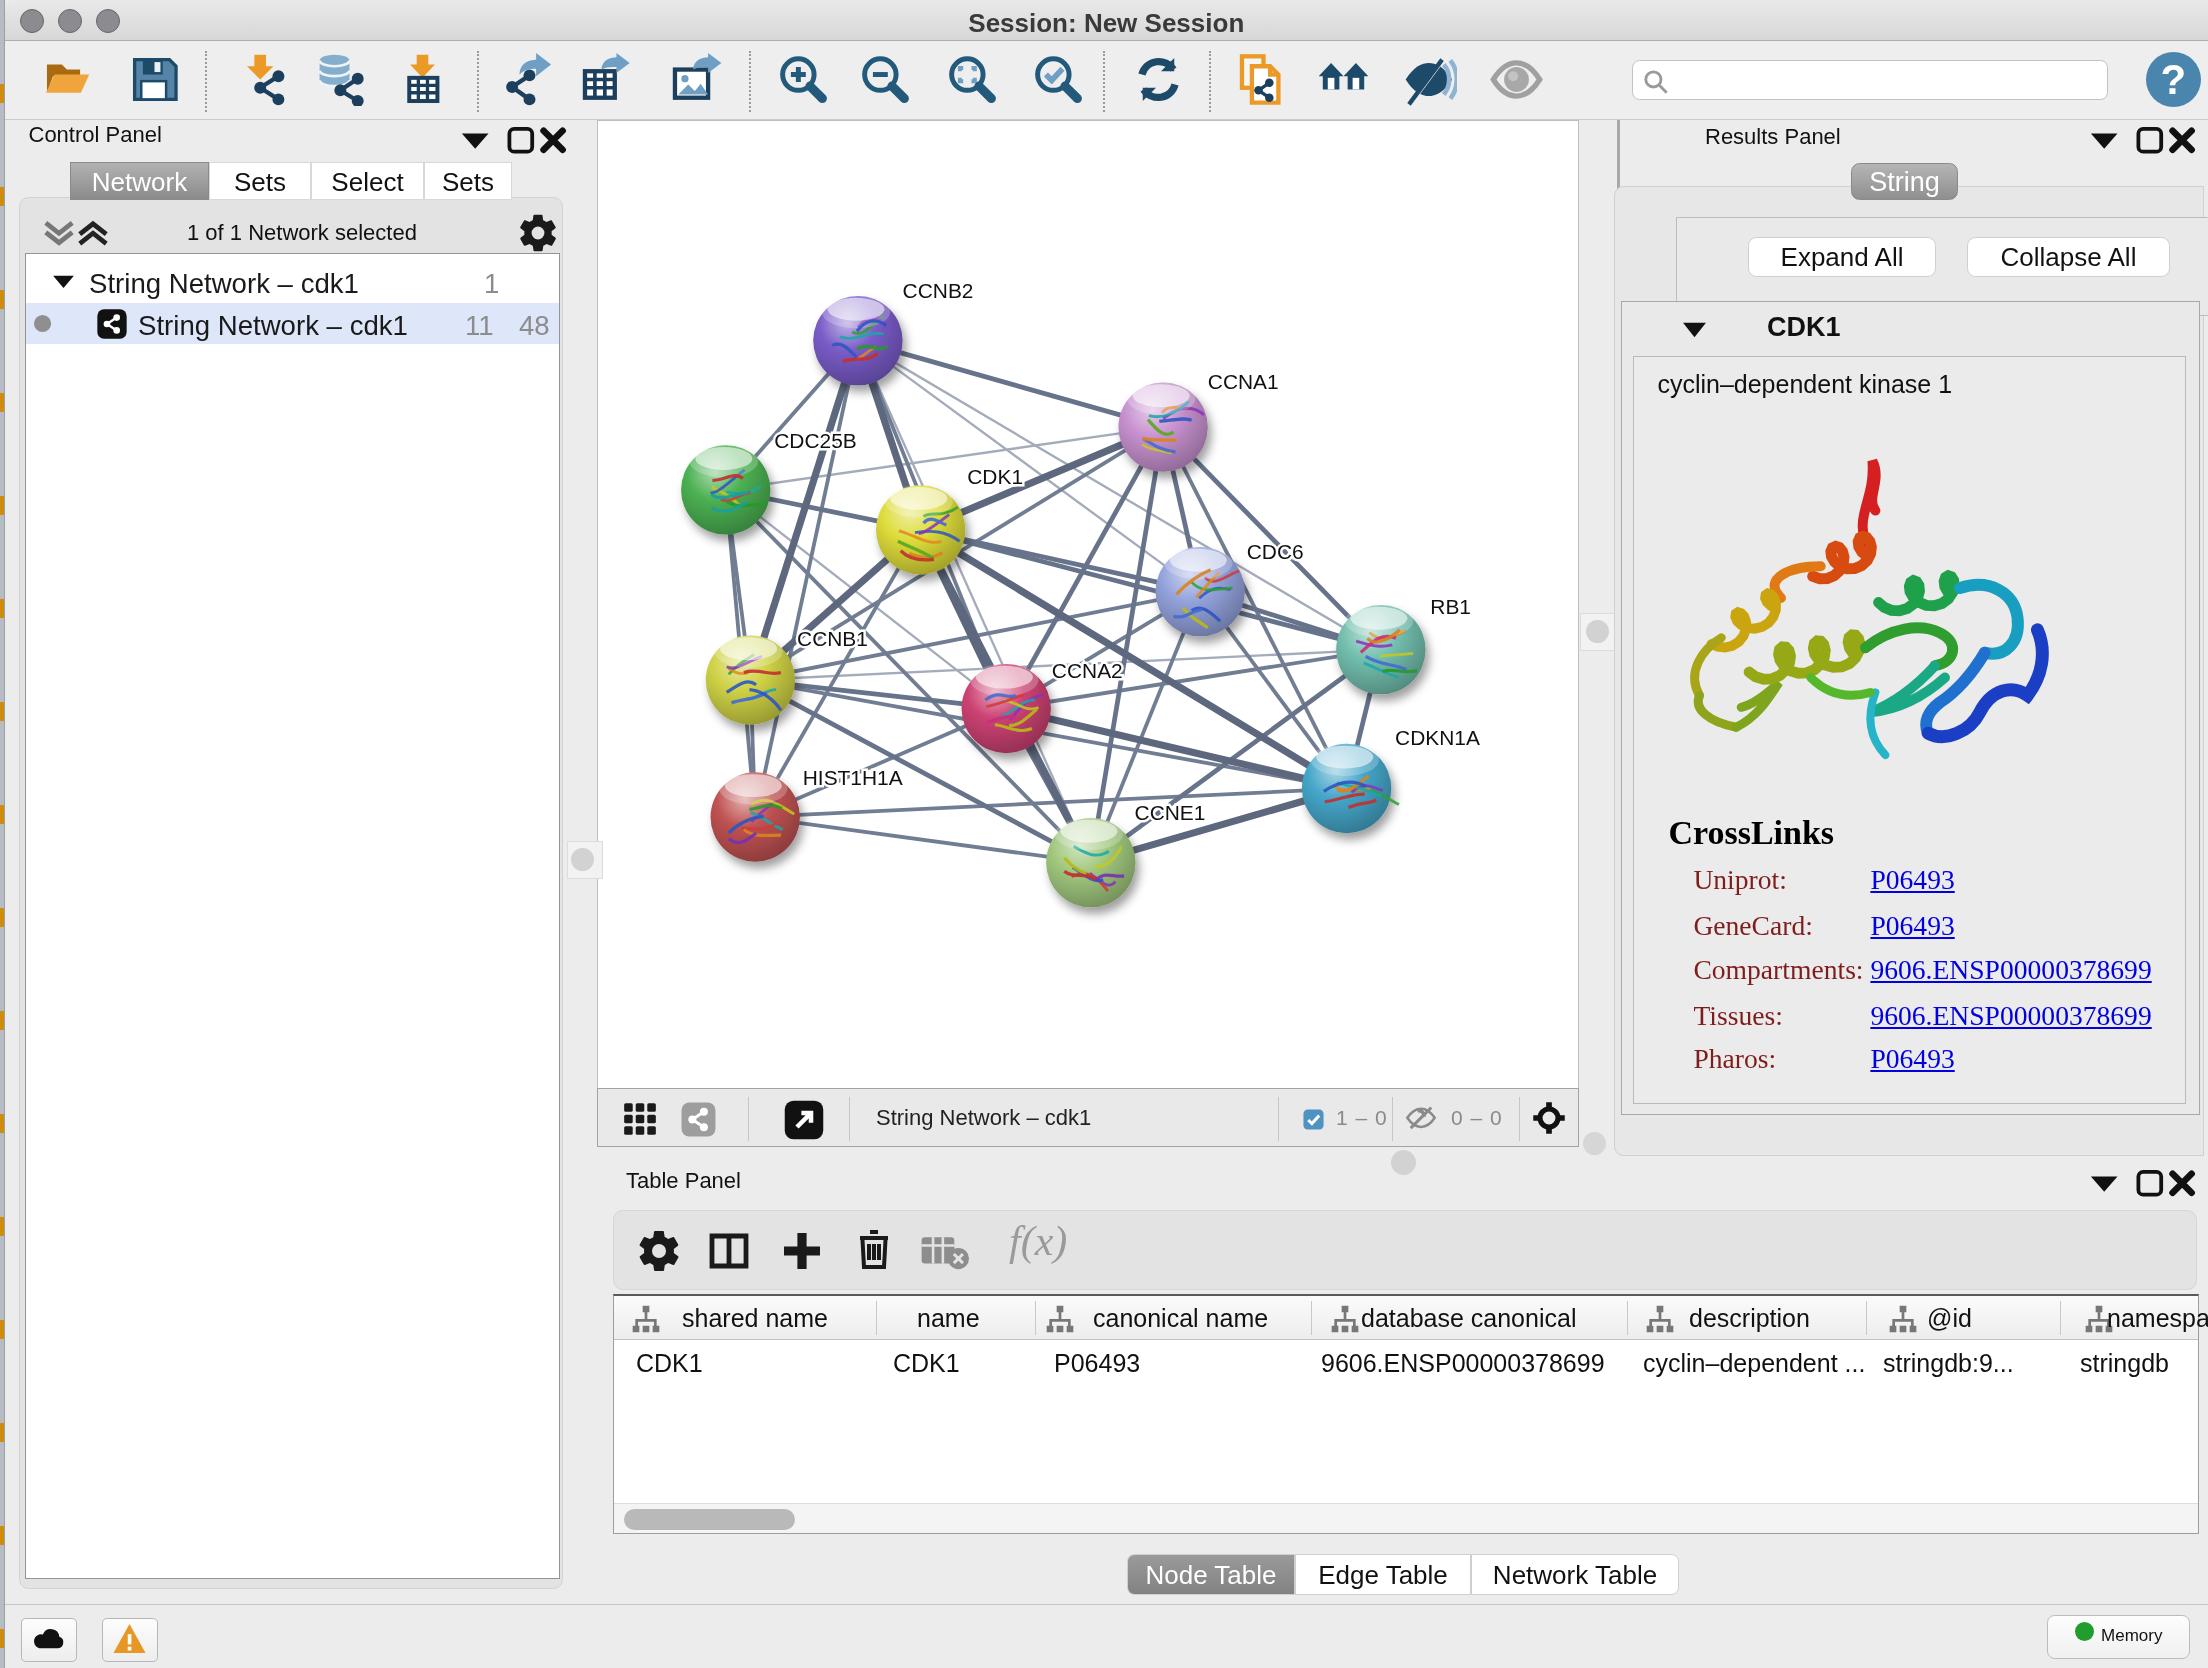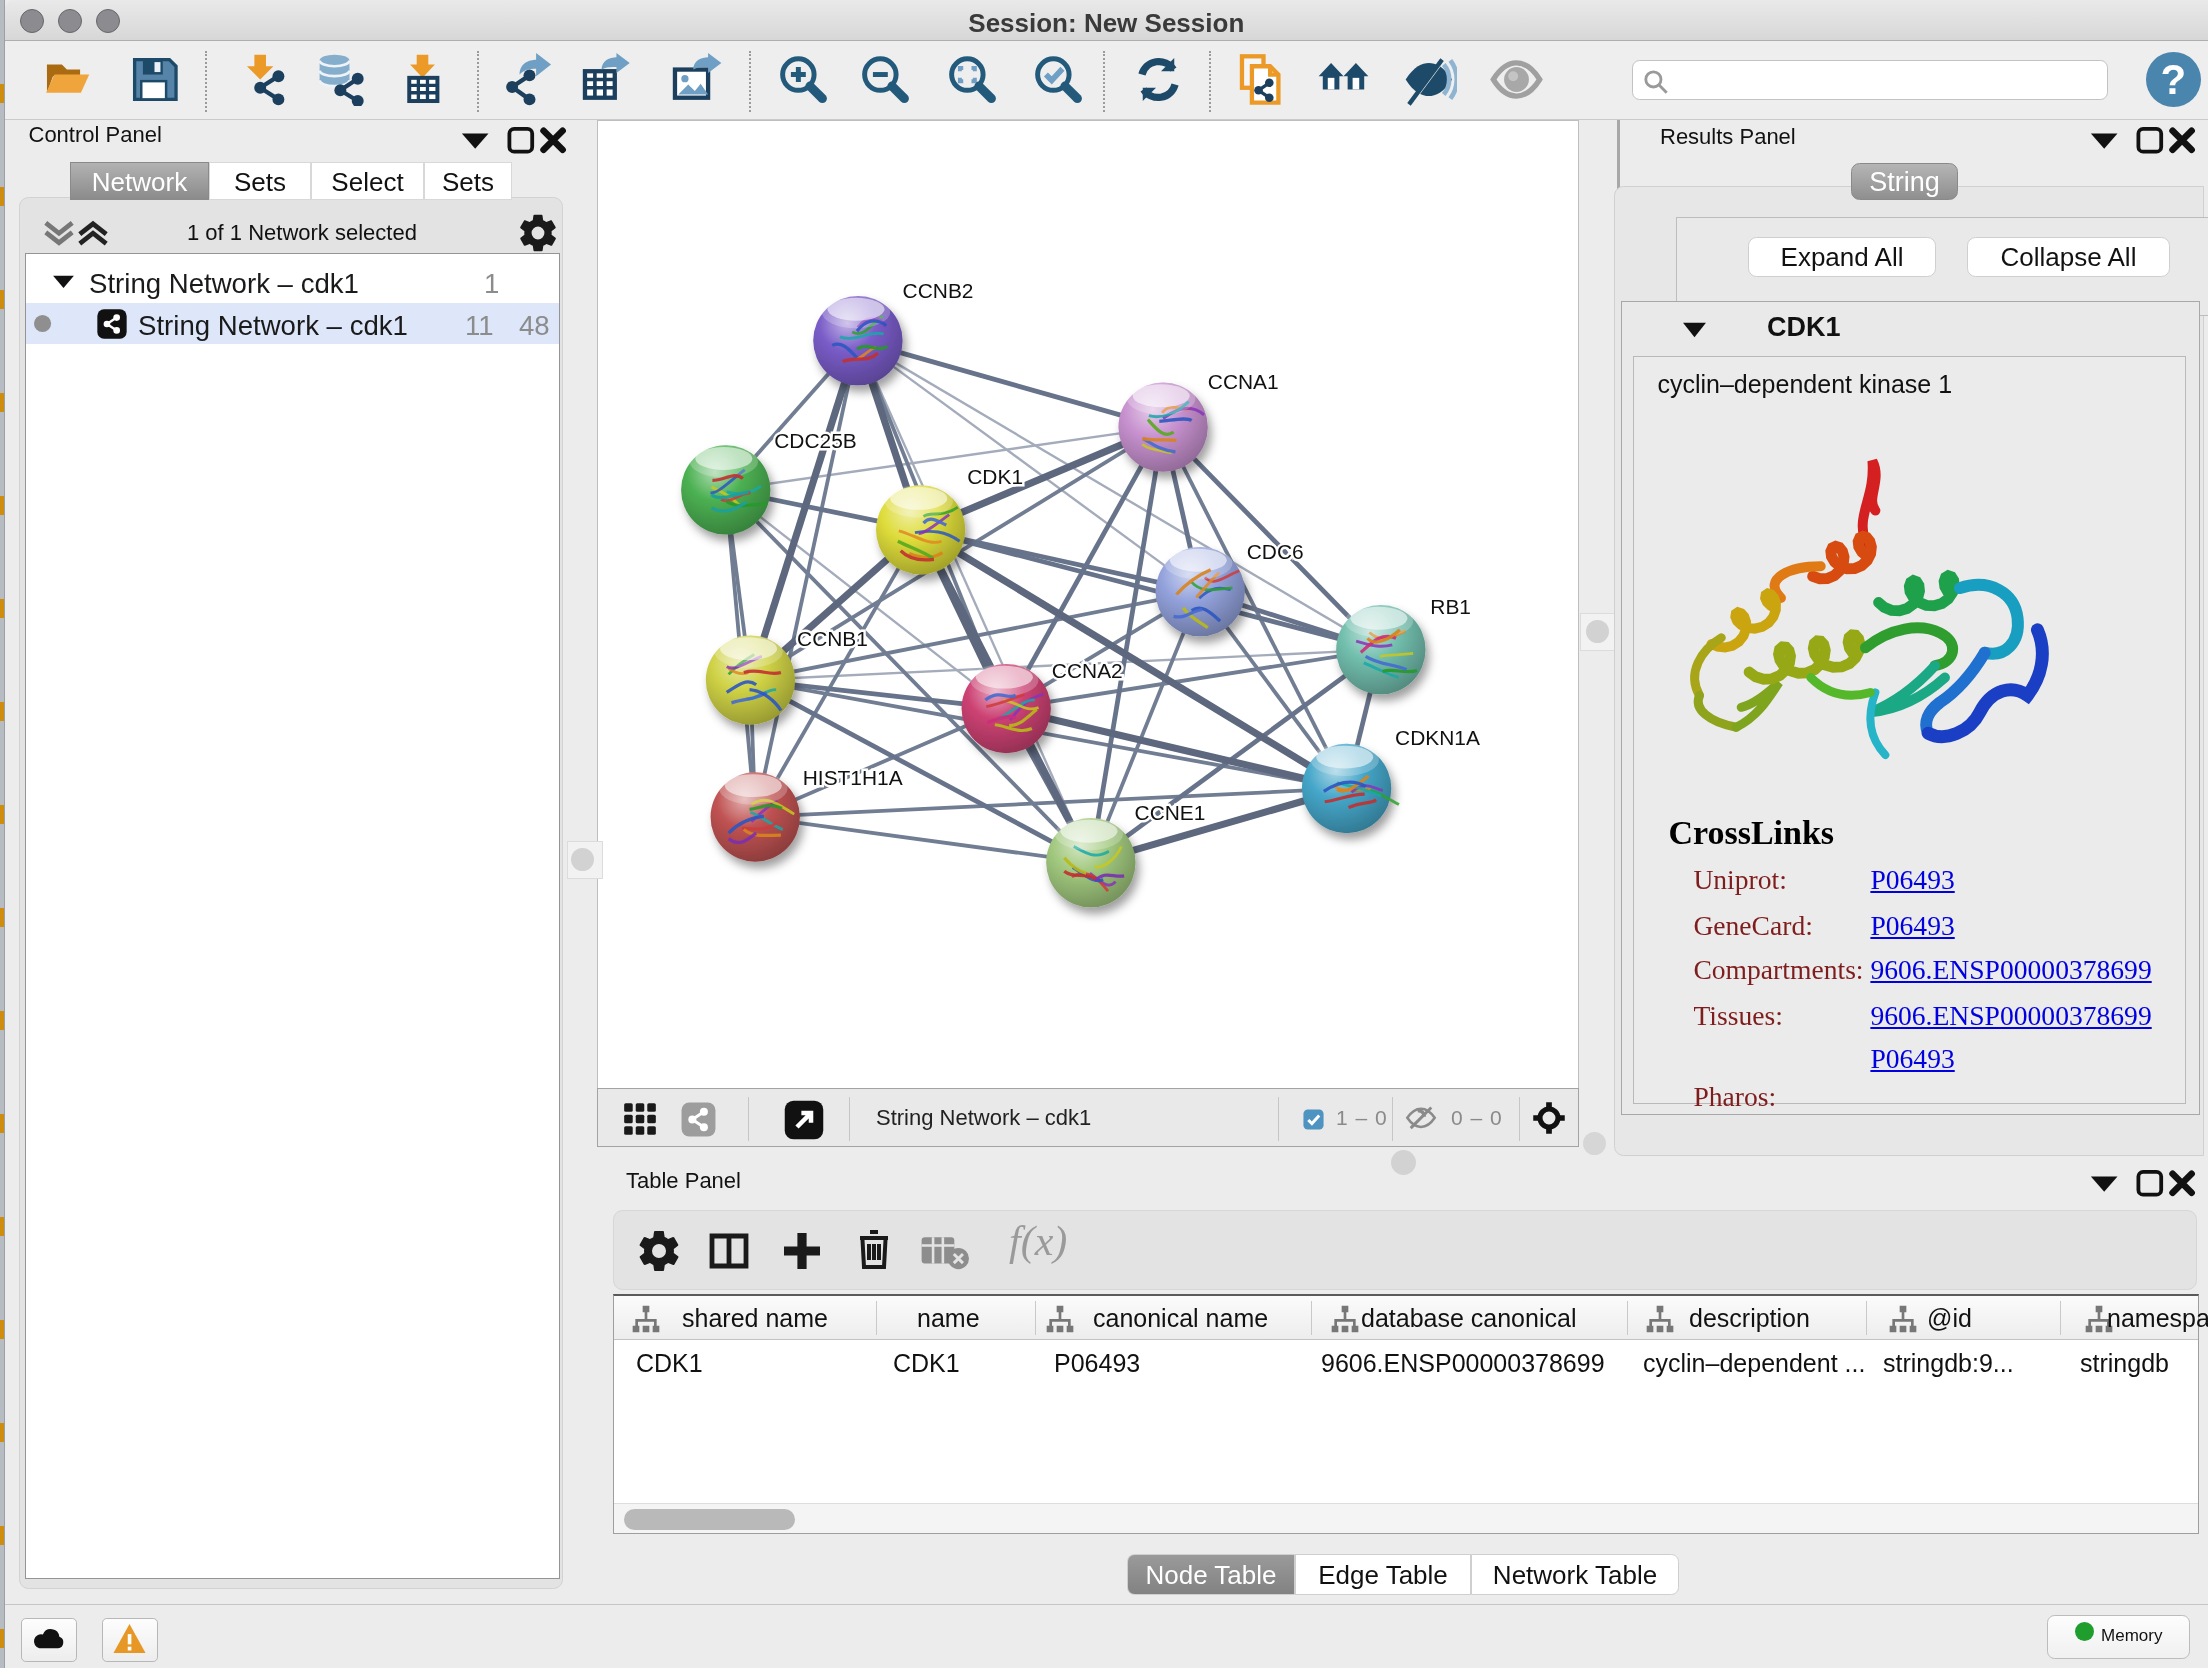--- a/index.html
+++ b/index.html
@@ -613,21 +613,21 @@
 </div>
 
 <div class="abs" style="left:1617px;top:120px;width:2.9px;height:1027px;background:#a8a8a8;"></div>
 <div class="abs" style="left:1580px;top:613px;width:36px;height:38px;background:#f2f2f2;border:1px solid #dcdcdc;"></div>
 <div class="abs" style="left:1586px;top:620px;width:23px;height:23px;border-radius:50%;background:#d2d2d2;"></div>
 <div class="abs" style="left:567px;top:841px;width:36px;height:38px;background:#f2f2f2;border:1px solid #dcdcdc;"></div>
 <div class="abs" style="left:571px;top:848px;width:23px;height:23px;border-radius:50%;background:#d2d2d2;"></div>
 <div class="abs" style="left:1391px;top:1150px;width:25px;height:25px;border-radius:50%;background:#d2d2d2;"></div>
 <div class="abs" style="left:1583px;top:1132px;width:23px;height:23px;border-radius:50%;background:#d6d6d6;"></div>
 
-<span class="ptitle" style="position:absolute;left:1660px;top:124px;">Results Panel</span>
+<span class="ptitle" style="position:absolute;left:1705px;top:124px;">Results Panel</span>
 <svg class="abs" style="left:2089px;top:126px;" width="114" height="28.5" viewBox="0 0 120 30">
   <path d="M2 8 L30 8 L16 24 Z" fill="#111"></path>
   <rect x="52" y="3" width="24" height="24" rx="5" fill="none" stroke="#111" stroke-width="4"></rect>
   <path d="M88 5 L108 25 M108 5 L88 25" stroke="#111" stroke-width="7" stroke-linecap="round"></path>
 </svg>
 <div id="rp-body"></div>
 <div id="stringtab">String</div>
 <div id="btnbox">
   <div class="wbtn" style="left:71px;width:188px;">Expand All</div>
   <div class="wbtn" style="left:290px;width:203px;">Collapse All</div>
@@ -661,21 +661,21 @@
       </svg>
     <span class="serif" style="position:absolute;left:34px;font-size:34px;font-weight:bold;color:#000;top:457px;">CrossLinks</span>
     <div class="serif xl-label" style="position:absolute;left:59px;top:507px;">Uniprot:</div>
     <div class="serif xl-link" style="position:absolute;left:236px;top:507px;">P06493</div>
     <div class="serif xl-label" style="position:absolute;left:59px;top:553px;">GeneCard:</div>
     <div class="serif xl-link" style="position:absolute;left:236px;top:553px;">P06493</div>
     <div class="serif xl-label" style="position:absolute;left:59px;top:597px;">Compartments:</div>
     <div class="serif xl-link" style="position:absolute;left:236px;top:597px;">9606.ENSP00000378699</div>
     <div class="serif xl-label" style="position:absolute;left:59px;top:643px;">Tissues:</div>
     <div class="serif xl-link" style="position:absolute;left:236px;top:643px;">9606.ENSP00000378699</div>
-    <div class="serif xl-label" style="position:absolute;left:59px;top:686px;margin-top:38px;">Pharos:</div>
+    <div class="serif xl-label" style="position:absolute;left:59px;top:686px;">Pharos:</div>
     <div class="serif xl-link" style="position:absolute;left:236px;top:686px;">P06493</div>
   </div>
 </div>
 
 <span class="ptitle" style="position:absolute;left:626px;top:1168px;">Table Panel</span>
 <svg class="abs" style="left:2089px;top:1169px;" width="114" height="28.5" viewBox="0 0 120 30">
   <path d="M2 8 L30 8 L16 24 Z" fill="#111"></path>
   <rect x="52" y="3" width="24" height="24" rx="5" fill="none" stroke="#111" stroke-width="4"></rect>
   <path d="M88 5 L108 25 M108 5 L88 25" stroke="#111" stroke-width="7" stroke-linecap="round"></path>
 </svg>

